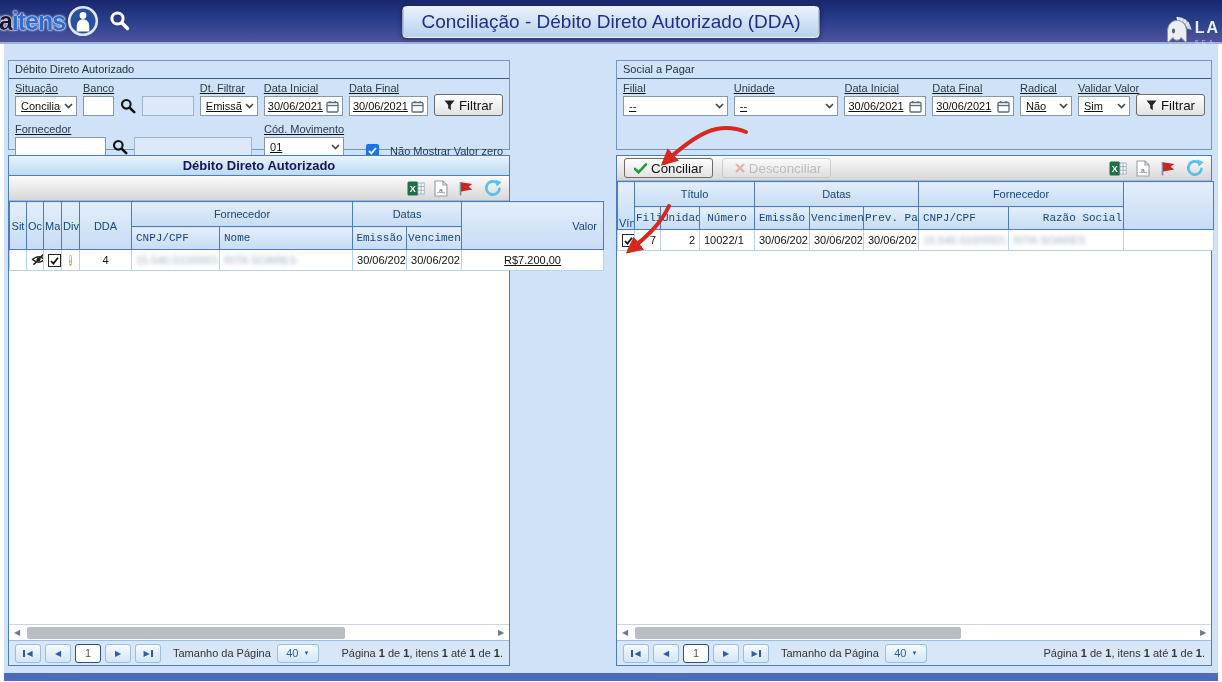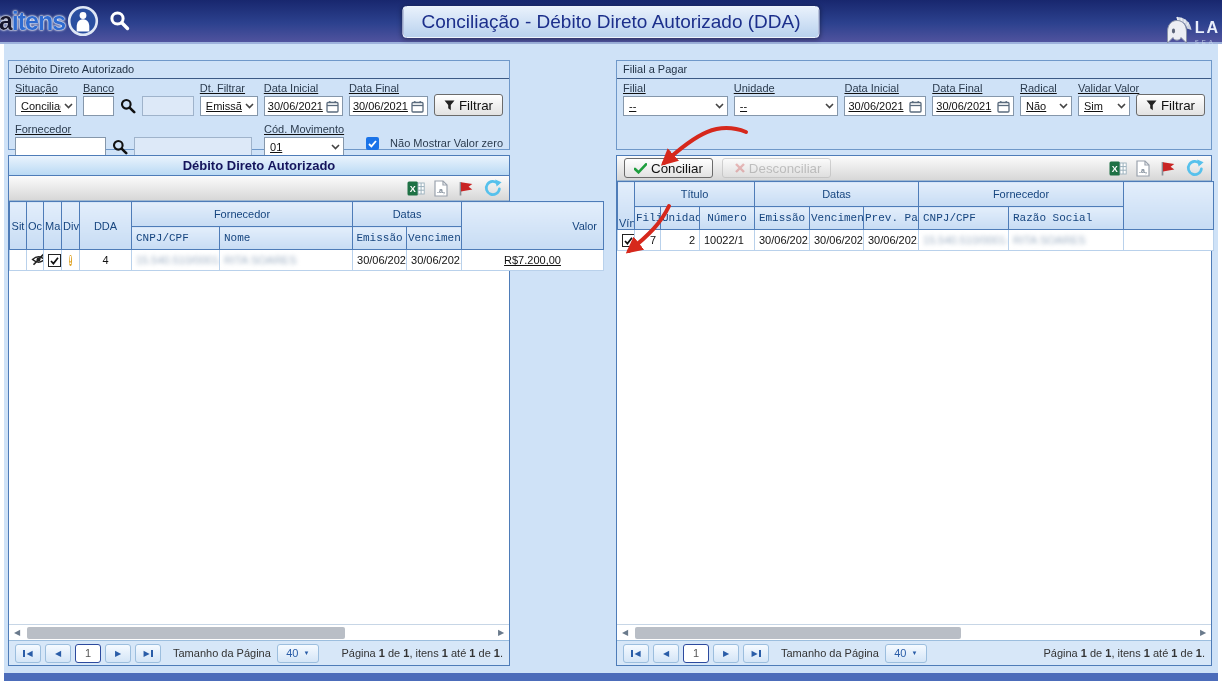--- a/index.html
+++ b/index.html
@@ -48,21 +48,21 @@
   .ro { background:#dde9f8; border:1px solid #9fb3cb; }
   .dateinp { height:20px; border:1px solid #8597ab; background:#fff; padding:0 3px;
          display:flex; align-items:center; justify-content:space-between; gap:3px; }
   .magbtn { display:flex; align-items:flex-end; padding-bottom:2px; cursor:pointer; }
   .btn { height:22px; border:1px solid #6b6b6b; border-radius:3px;
          background:linear-gradient(#fff,#e2e2e2); display:flex; align-items:center;
          gap:4px; padding:0 9px; cursor:pointer; white-space:nowrap; color:#111; }
   .btn.disabled { opacity:.55; color:#9a9a9a; border-color:#b5b5b5; cursor:default;padding-left:12px; }
   .ckb { width:13px; height:13px; border-radius:2px; background:#1a73e8; display:inline-flex;
          align-items:center; justify-content:center; cursor:pointer; }
-  .ckrow { display:flex; align-items:flex-start; gap:11px; height:20px;margin-left:16px; }
+  .ckrow { display:flex; align-items:flex-end; gap:11px; height:20px;margin-left:16px; }
 
   
   .grid { flex:1; border:1px solid #4e7cb8; background:#fff; display:flex; flex-direction:column; }
   .grid-title { height:20px; line-height:19px; text-align:center; font-weight:bold; font-size:13px;
     color:#15155c; background:linear-gradient(#eaf3fd,#badaf4); border-bottom:1px solid #4e7cb8; }
   .toolbar { height:25px; background:linear-gradient(#fbfbfb,#d7d7d7); border-bottom:1px solid #9fb7cf;
     display:flex; align-items:center; padding:0 7px; gap:9px; }
   .toolbar .spacer { flex:1; }
   .ticon { display:flex; align-items:center; cursor:pointer; }
   table { border-collapse:collapse; table-layout:fixed; width:100%; font-size:11px; }
@@ -352,21 +352,21 @@
             <span class="car">▼</span>
           </span>
         <span class="pstatus"><span>Página </span><span class="b">1</span><span> de </span><span class="b">1</span><span>, itens </span><span class="b">1</span><span> até </span><span class="b">1</span><span> de </span><span class="b">1</span><span>.</span></span>
       </div>
     </div>
   </section>
 
   <section class="panel pr">
 
     <div class="fs">
-      <div class="legend">Filial a Pagar</div>
+      <div class="legend">Social a Pagar</div>
       <div class="frow">
         <div class="fld" style="width:105px">
           <span class="flabel">Filial</span>
           <div class="sel">
             <span class="tx">--</span>
             <svg width="9" height="6">
                 <path d="M1 1 L4.5 4.5 L8 1" stroke="#444" stroke-width="1.6" fill="none"></path>
               </svg>
           </div>
         </div>
@@ -498,21 +498,21 @@
             <th rowspan="2"></th>
           </tr>
           <tr class="h2">
             <th>Filial</th>
             <th>Unidade</th>
             <th>Número</th>
             <th>Emissão</th>
             <th>Vencimento</th>
             <th>Prev. Pag.</th>
             <th style="text-align:left;padding-left:4px">CNPJ/CPF</th>
-            <th style="text-align:left;padding-left:4px">Razão Social</th>
+            <th style="text-align:right;padding-left:4px">Razão Social</th>
           </tr>
         </thead>
         <tbody>
           <tr>
             <td>
               <span class="gcheck">
                   <svg width="9" height="8">
                     <path d="M1 4 L3.4 6.6 L8 0.8" stroke="#111" stroke-width="1.7" fill="none"></path>
                   </svg>
                 </span>

